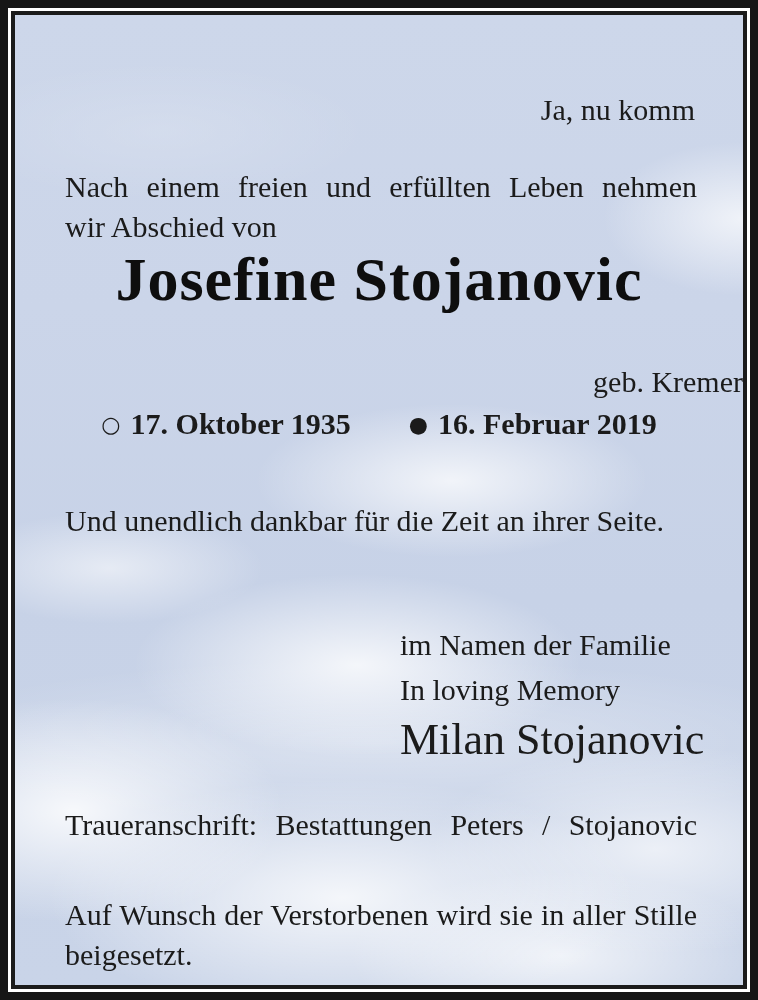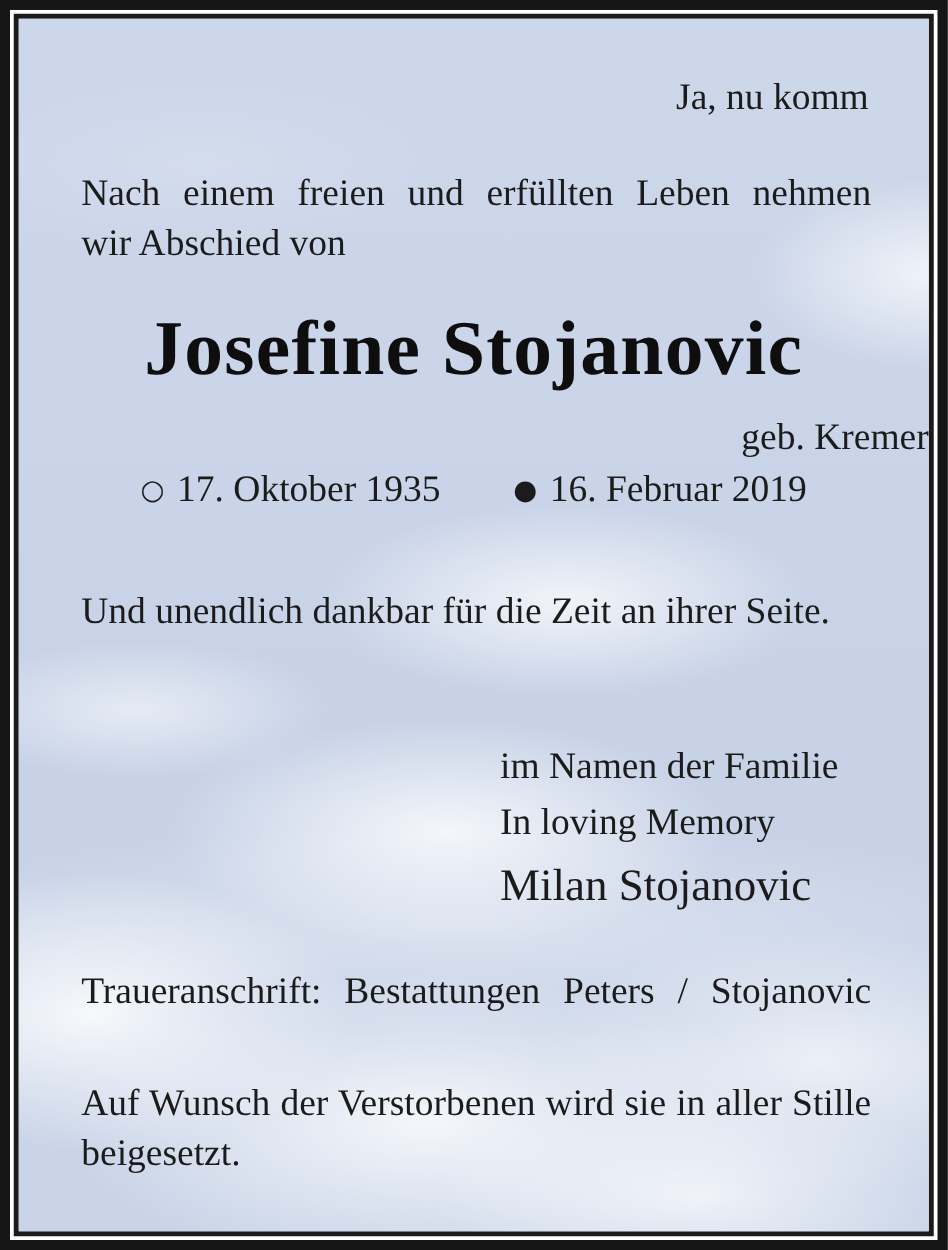--- a/index.html
+++ b/index.html
@@ -44,21 +44,21 @@
       radial-gradient(280px 110px at 60% 48%, rgba(255,255,255,0.75), transparent 70%),
       radial-gradient(220px 80px  at 13% 57%, rgba(255,255,255,0.55), transparent 70%),
       radial-gradient(320px 130px at 47% 67%, rgba(255,255,255,0.80), transparent 70%),
       radial-gradient(700px 120px at 50% 75%, rgba(255,255,255,0.35), transparent 70%),
       radial-gradient(300px 160px at 8%  82%, rgba(255,255,255,0.85), transparent 70%),
       radial-gradient(420px 170px at 45% 91%, rgba(255,255,255,0.80), transparent 70%),
       radial-gradient(320px 150px at 88% 86%, rgba(255,255,255,0.65), transparent 70%),
       radial-gradient(300px 120px at 75% 97%, rgba(255,255,255,0.70), transparent 70%),
       linear-gradient(180deg, #cdd7ea 0%, #cbd5e9 30%, #c7d2e7 60%, #c9d4e8 100%);
   }
-  .abs { position: absolute; }
+  .abs { position: absolute; margin-top: 32px; }
   .body-text { font-size: 30px; line-height: 40px; }
   .jlast { text-align: justify; text-align-last: justify; }
   .nowrap { white-space: nowrap; }
 
   .motto {
     top: 46px;
     right: 48px;
     font-size: 30px;
   }
   .intro {
@@ -87,41 +87,41 @@
   }
   .dates {
     top: 360px;
     left: 0;
     width: 100%;
     display: flex;
     justify-content: center;
     gap: 58px;
     font-size: 30px;
   }
-  .date-item { white-space: nowrap; }
+  .date-item { white-space: nowrap; font-weight: bold; }
   .sym {
     display: inline-block;
     font-family: "DejaVu Sans", sans-serif;
     font-size: 22px;
     margin-right: 10px;
     transform: translateY(-2px);
   }
   .grief {
     top: 454px;
     left: 50px;
     width: 660px;
   }
   .memory {
     top: 575px;
     left: 385px;
     font-size: 30px;
     line-height: 45px;
   }
   .mourner {
-    font-size: 36px;
+    font-size: 44px;
     line-height: 48px;
     margin-top: 4px;
   }
   .address {
     top: 758px;
     left: 50px;
     width: 632px;
   }
   .burial {
     top: 848px;

